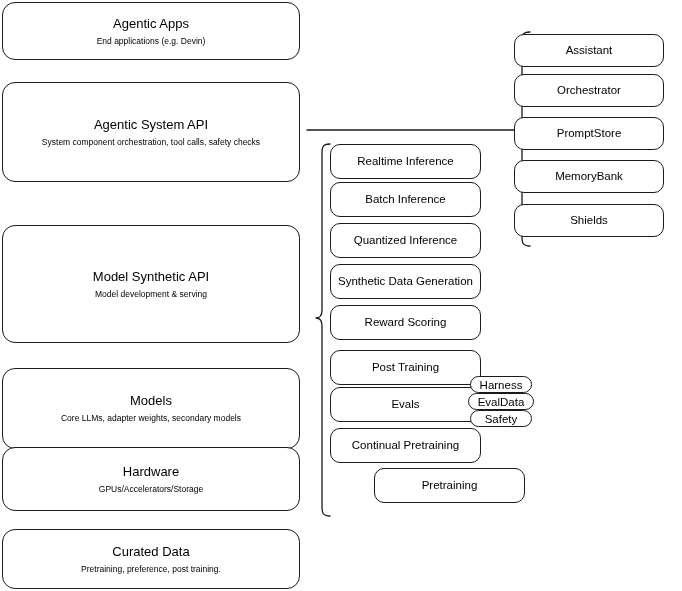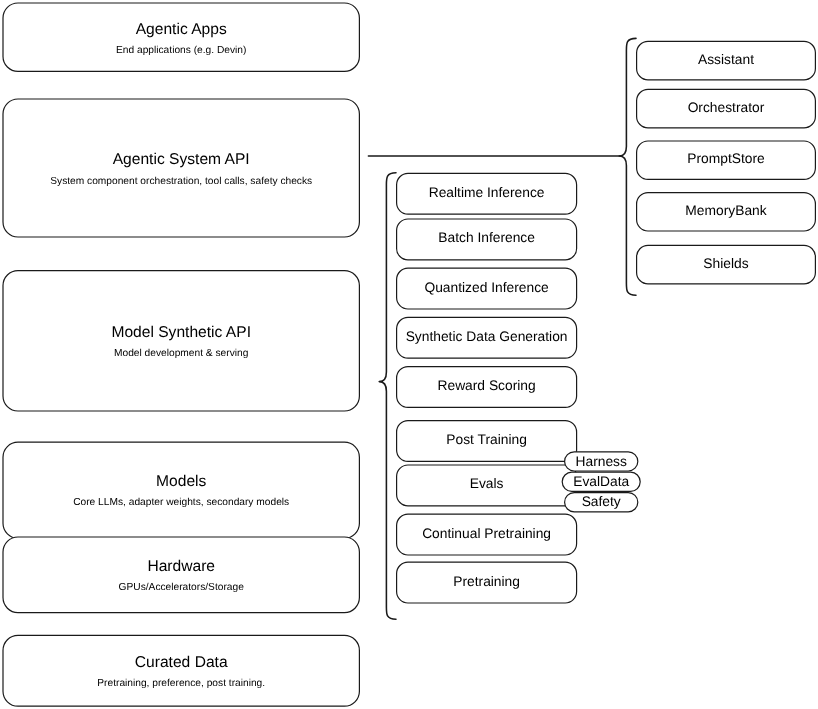--- a/index.html
+++ b/index.html
@@ -55,21 +55,21 @@
     left: 330px;
     width: 151px;
     height: 35px;
     border-radius: 10px;
     border-width: 1.4px;
   }
   .mid-box .title { font-size: 11.5px; }
 
   
   .right-box {
-    left: 530px;
+    left: 514px;
     width: 150px;
     height: 33px;
     border-radius: 10px;
     border-width: 1.4px;
   }
   .right-box .title { font-size: 11.5px; }
 
   
   .pill {
     position: absolute;
@@ -128,21 +128,21 @@
              C 320 318 322 320 322 326
              L 322 506
              C 322 512 322 516 330 516"></path>
   </svg>
 
   <div class="box layer-box" style="top:2px;height:58px;">
     <div class="title">Agentic Apps</div>
     <div class="subtitle">End applications (e.g. Devin)</div>
   </div>
 
-  <div class="box layer-box" style="top:82px;height:116px;">
+  <div class="box layer-box" style="top:82px;height:100px;">
     <div class="title">Agentic System API</div>
     <div class="subtitle">System component orchestration, tool calls, safety checks</div>
   </div>
 
   <div class="box layer-box" style="top:225px;height:118px;">
     <div class="title">Model Synthetic API</div>
     <div class="subtitle">Model development &amp; serving</div>
   </div>
 
   <div class="box layer-box" style="top:368px;height:81px;">
@@ -177,21 +177,21 @@
   </div>
   <div class="box mid-box" style="top:350px;">
     <div class="title">Post Training</div>
   </div>
   <div class="box mid-box" style="top:387px;">
     <div class="title">Evals</div>
   </div>
   <div class="box mid-box" style="top:428px;">
     <div class="title">Continual Pretraining</div>
   </div>
-  <div class="box mid-box" style="top:468px;">
+  <div class="box mid-box" style="top:468px;margin-left:44px;">
     <div class="title">Pretraining</div>
   </div>
 
   <div class="pill" style="left:470px;top:376px;width:62px;height:17px;">Harness</div>
   <div class="pill" style="left:468px;top:393px;width:66px;height:17px;">EvalData</div>
   <div class="pill" style="left:470px;top:410px;width:62px;height:17px;">Safety</div>
 
   <div class="box right-box" style="top:34px;">
     <div class="title">Assistant</div>
   </div>

